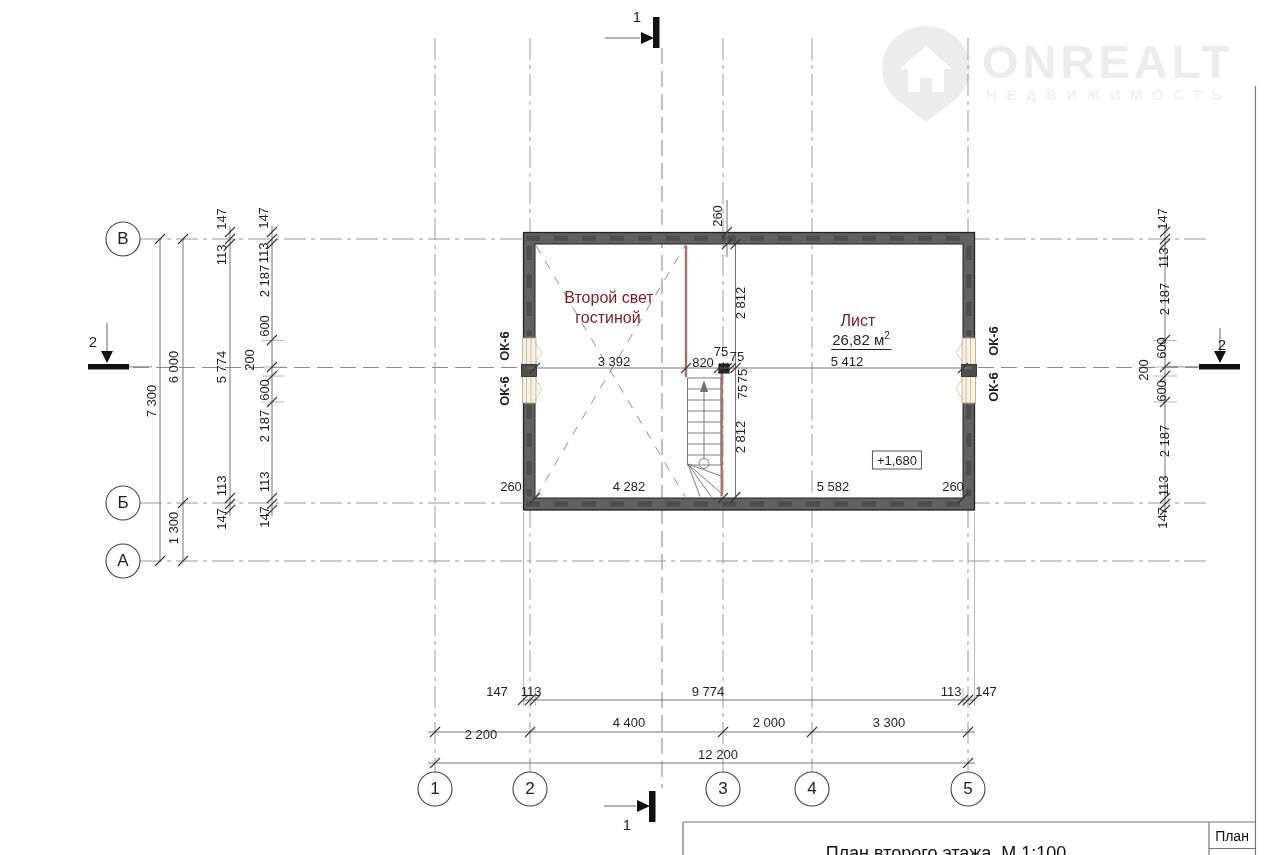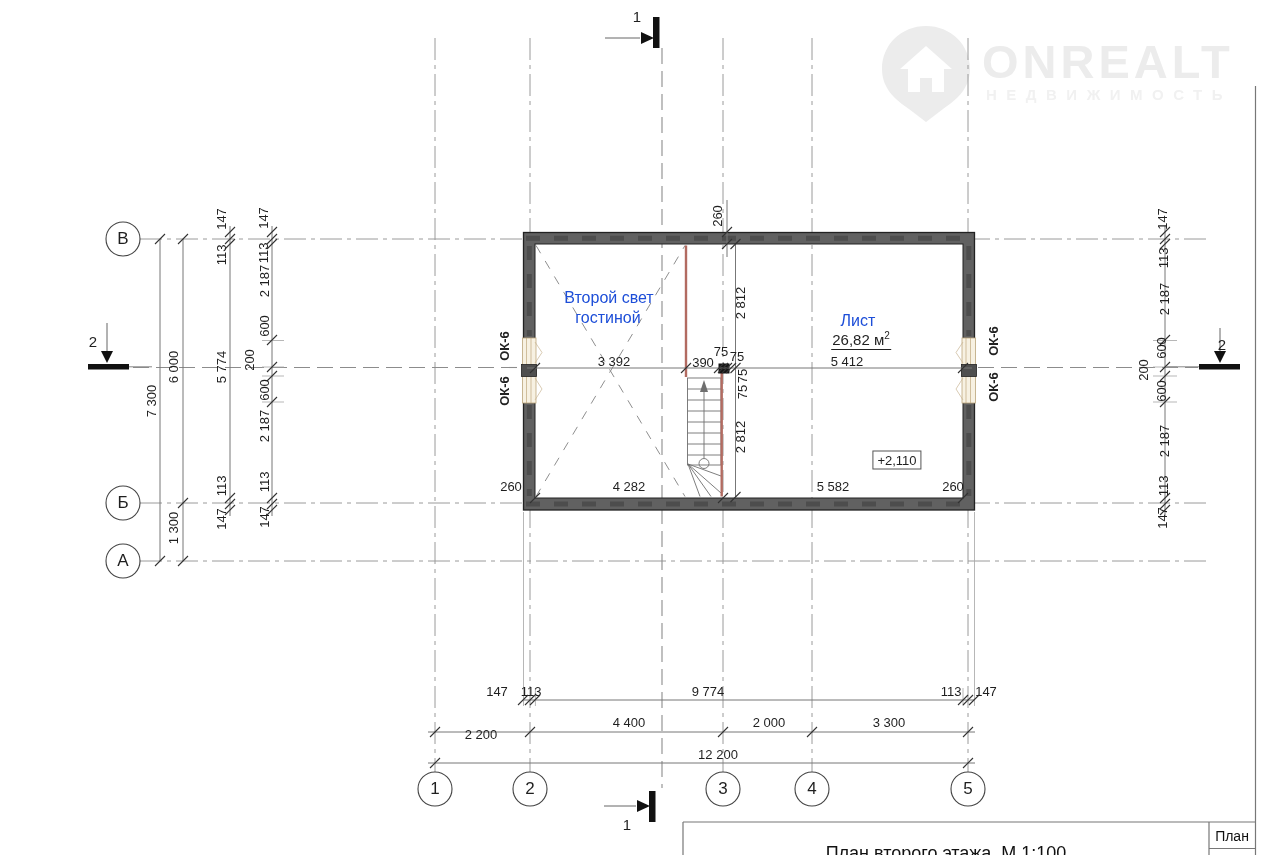--- a/index.html
+++ b/index.html
@@ -4,21 +4,21 @@
 <style>
   html,body{margin:0;padding:0;background:#fff;}
   #sheet{position:relative;width:1280px;height:855px;background:#ffffff;overflow:hidden;
          font-family:"Liberation Sans",sans-serif;}
   #linework{position:absolute;left:0;top:0;z-index:2;pointer-events:none;}
   .txt{position:absolute;z-index:3;white-space:nowrap;color:#1f1f1f;
        transform:translate(-50%,-50%);font-size:13px;}
   .txt.v{transform:translate(-50%,-50%) rotate(-90deg);}
   .bub{font-size:17px;}
   .sec{font-size:15px;}
-  .room{font-size:16px;color:#1d4ed8;}
+  .room{font-size:16px;color:#7f1d1d;}
   .area{font-size:15px;border-bottom:1px solid #222;padding:0 1px 1px;}
   .elev{font-size:13px;border:1px solid #555;background:#fff;padding:1px 4px;}
   .okn{font-size:13px;font-weight:bold;color:#222;}
   
   #wm{position:absolute;left:860px;top:14px;z-index:1;width:400px;height:110px;}
   #wm .brand{position:absolute;left:122px;top:20px;font-size:47px;font-weight:bold;
              letter-spacing:4px;color:#ececec;}
   #wm .sub{position:absolute;left:126px;top:72px;font-size:15px;font-weight:bold;
            letter-spacing:9.5px;color:#f1f1f1;}
   
@@ -266,29 +266,29 @@
 
   <span class="txt sec" style="left:637px;top:16px">1</span>
   <span class="txt sec" style="left:627px;top:824px">1</span>
   <span class="txt sec" style="left:93px;top:341px">2</span>
   <span class="txt sec" style="left:1222px;top:344px">2</span>
 
   <span class="txt room" style="left:609px;top:298px">Второй свет</span>
   <span class="txt room" style="left:608px;top:318px">гостиной</span>
   <span class="txt room" style="left:858px;top:321px">Лист</span>
   <span class="txt area" style="left:861px;top:340px"><span>26,82 м</span><sup style="font-size:10px">2</sup></span>
-  <span class="txt elev" style="left:897px;top:460px">+2,110</span>
+  <span class="txt elev" style="left:897px;top:460px">+1,680</span>
 
   <span class="txt okn v" style="left:504px;top:346px">ОК-6</span>
   <span class="txt okn v" style="left:504px;top:391px">ОК-6</span>
   <span class="txt okn v" style="left:993px;top:341px">ОК-6</span>
   <span class="txt okn v" style="left:993px;top:387px">ОК-6</span>
 
   <span class="txt" style="left:614px;top:361px">3 392</span>
-  <span class="txt" style="left:703px;top:362px">390</span>
+  <span class="txt" style="left:703px;top:362px">820</span>
   <span class="txt" style="left:847px;top:361px">5 412</span>
   <span class="txt" style="left:721px;top:351px">75</span>
   <span class="txt" style="left:737px;top:356px">75</span>
   <span class="txt v" style="left:742px;top:376px">75</span>
   <span class="txt v" style="left:742px;top:392px">75</span>
   <span class="txt v" style="left:740px;top:303px">2 812</span>
   <span class="txt v" style="left:740px;top:437px">2 812</span>
   <span class="txt v" style="left:717px;top:216px">260</span>
 
   <span class="txt" style="left:511px;top:486px">260</span>

